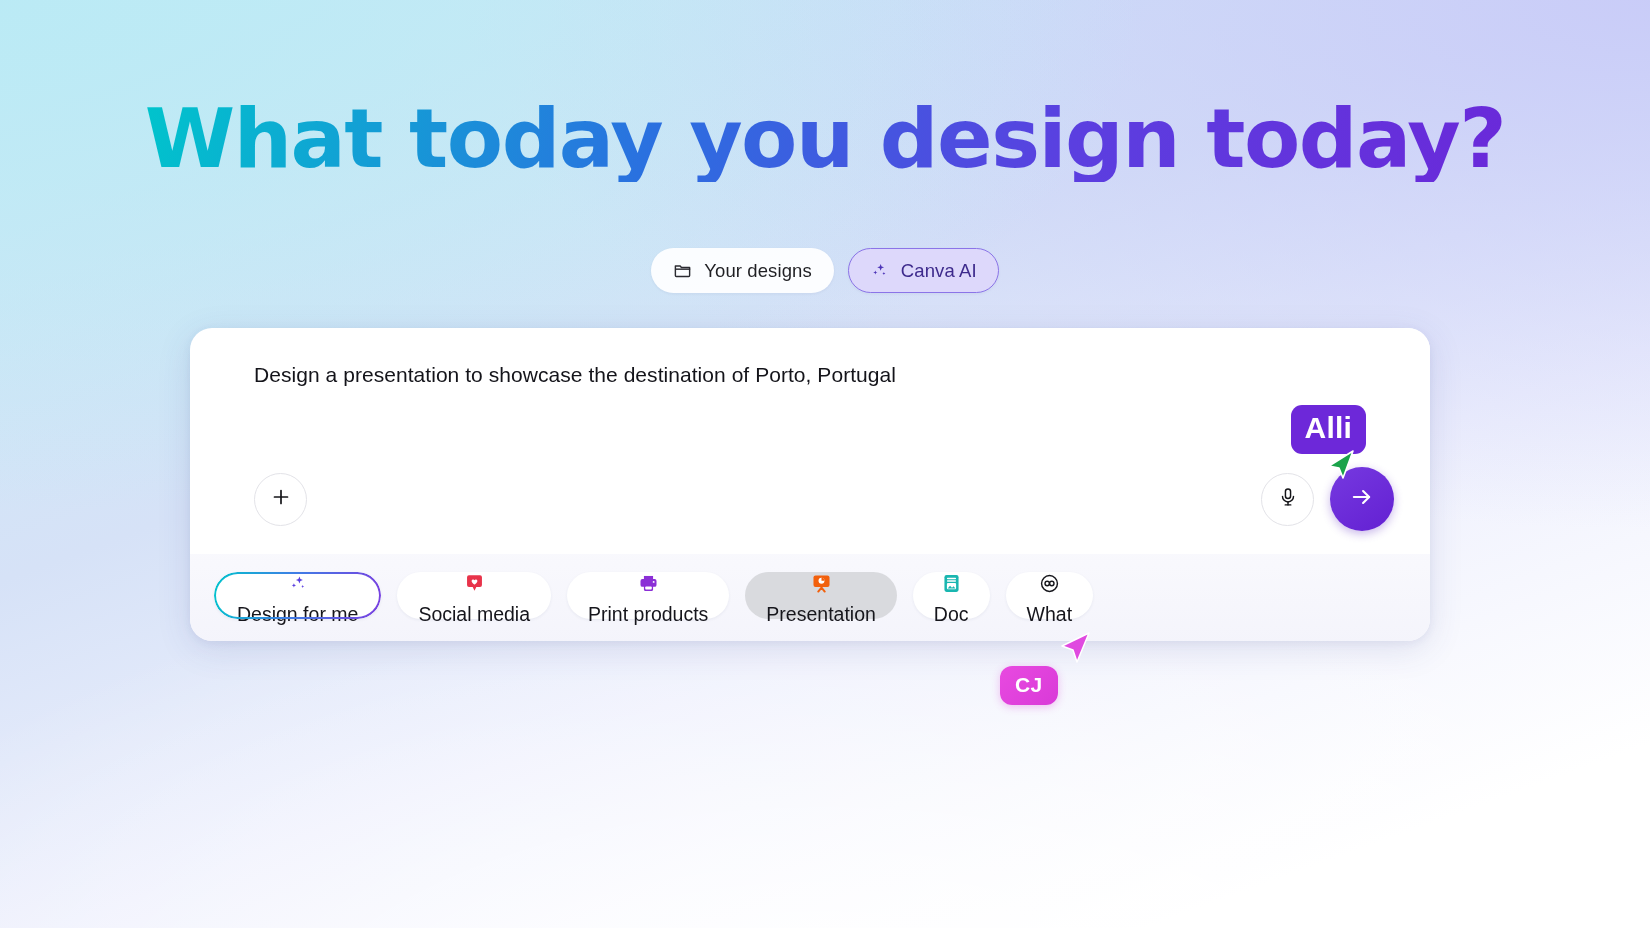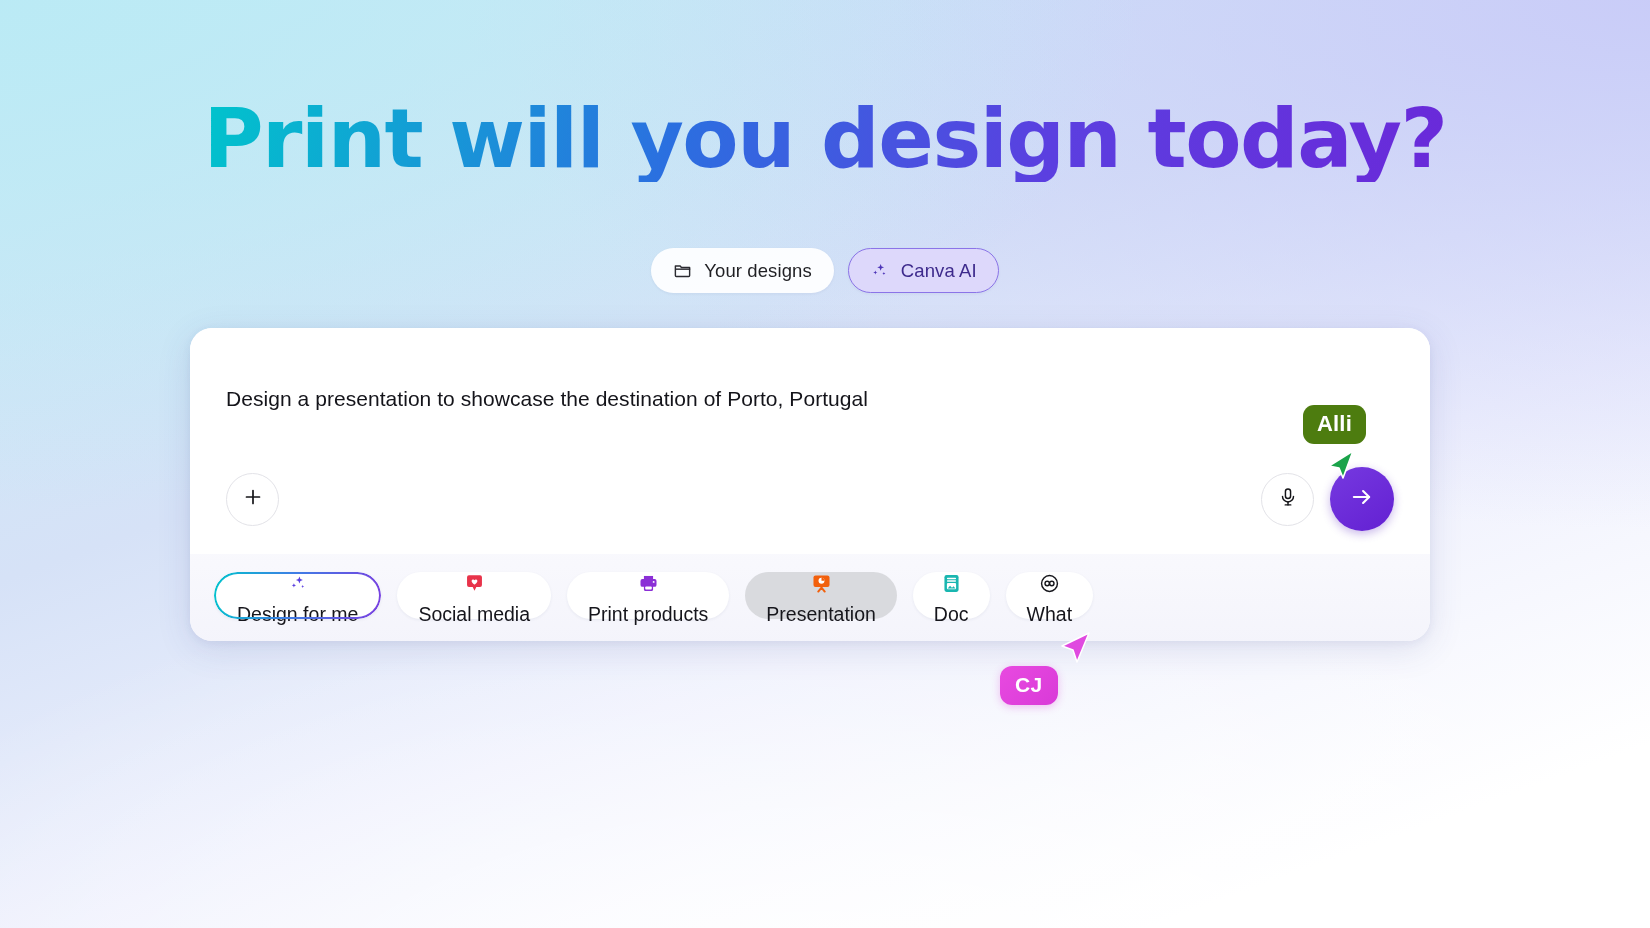--- a/index.html
+++ b/index.html
@@ -87,23 +87,24 @@
     top: 328px;
     width: 1240px;
     border-radius: 22px;
     background: #ffffff;
     box-shadow: 0 8px 34px rgba(60,70,140,0.13), 0 2px 8px rgba(60,70,140,0.07);
     overflow: visible;
   }
   .composer-inner {
     background: #ffffff;
     border-radius: 22px 22px 0 0;
-    padding: 56px 36px 0 36px;
+    padding: 32px 36px 0 36px;
     min-height: 226px;
     position: relative;
+    margin-left: 28px;
   }
   .prompt-text {
     font-size: 21px;
     color: #14141a;
     line-height: 1.4;
     letter-spacing: 0.05px;
   }
 
   .composer-actions {
     position: absolute;
@@ -133,23 +134,23 @@
     display: flex; align-items: center; justify-content: center;
     cursor: pointer;
     box-shadow: 0 3px 10px rgba(90,40,190,0.33);
   }
 
   
   .alli-badge {
     position: absolute;
     right: 28px;
     top: -62px;
-    background: #4d7c0f;
+    background: #6d28d9;
     color: #ffffff;
-    font-size: 22px;
+    font-size: 30px;
     font-weight: 600;
     padding: 6px 14px 8px 14px;
     border-radius: 11px;
     letter-spacing: 0.2px;
     line-height: 1.15;
     white-space: nowrap;
   }
   .green-cursor {
     position: absolute;
     right: 38px;
@@ -232,21 +233,21 @@
     line-height: 1.1;
     box-shadow: 0 2px 8px rgba(215,60,210,0.3);
   }
 </style>
 </head>
 <body>
 
 <div id="app">
 
   <div class="heading-wrap">
-    <h1 class="heading">Print will you design today?</h1>
+    <h1 class="heading">What today you design today?</h1>
   </div>
 
   <div class="tabs">
 
     <div class="tab">
       <span class="tab-icon">
         <svg width="19" height="19" viewBox="0 0 20 20" fill="none" stroke="#2b2b31" stroke-width="1.5" stroke-linejoin="round">
           <path d="M2.5 5.2h5l1.4 1.6h8.6v8.5a1 1 0 0 1-1 1H3.5a1 1 0 0 1-1-1V5.2z"></path>
           <path d="M2.5 8.6h15.6"></path>
         </svg>

